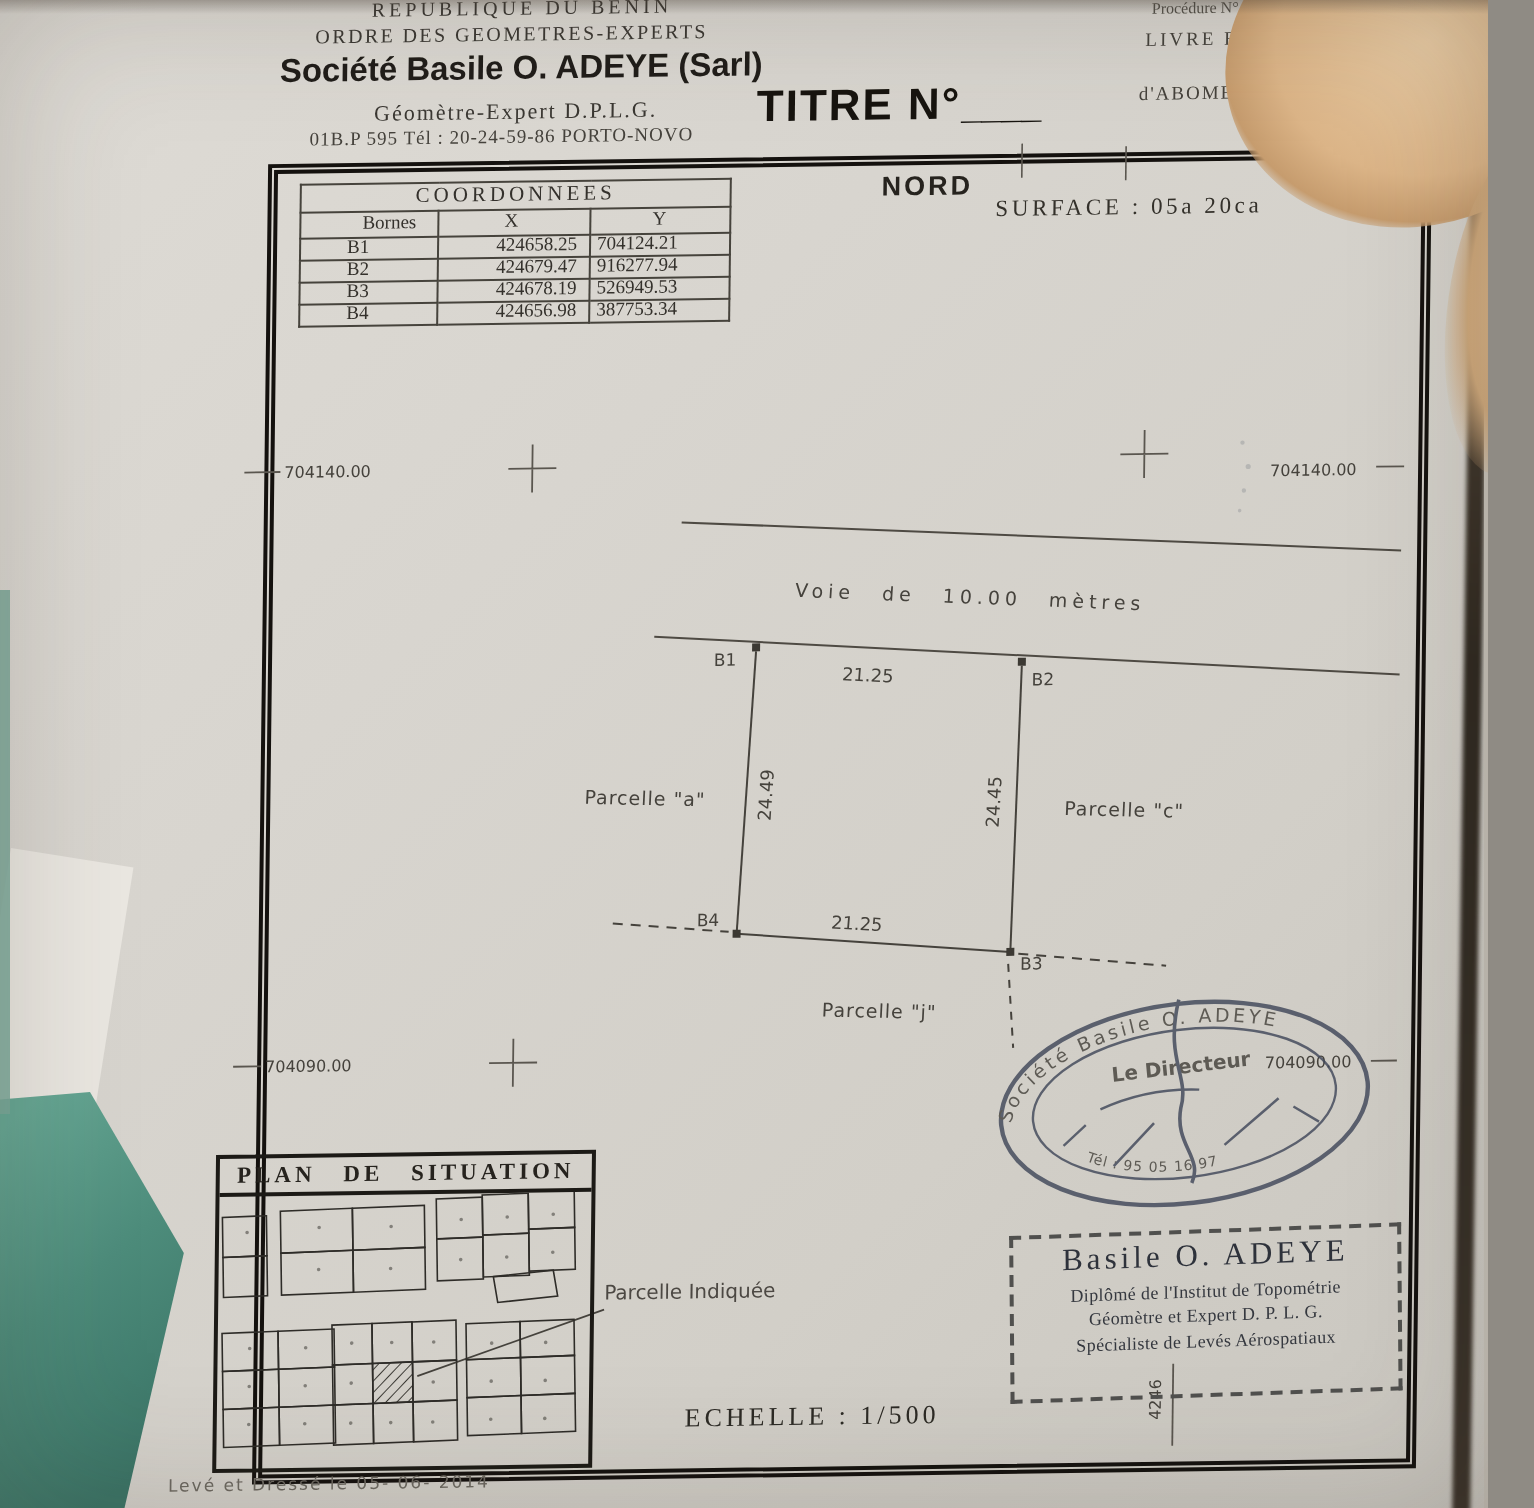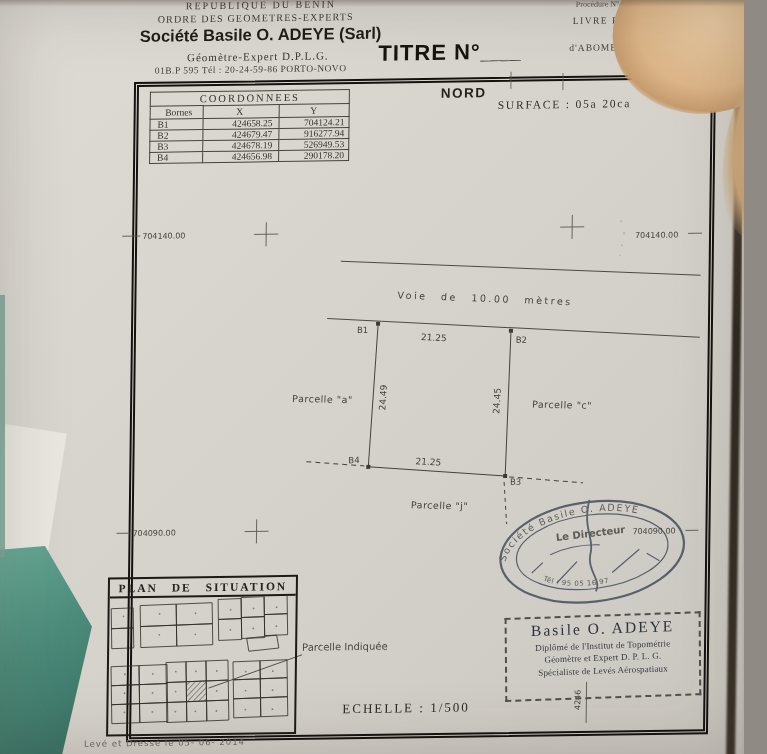--- a/index.html
+++ b/index.html
@@ -32,23 +32,23 @@
   .p-place { left:569px; top:49px; font-size:9.5px; letter-spacing:1px;  color:#45423c; }
 
   
   .frame { left:134px; top:82px; width:572px; height:650px; border:5px double #14110e; }
 
   
   table.coords { left:150px; top:92px; position:absolute; border-collapse:collapse; font-size:9.5px; color:#34312c; }
   table.coords td { border:1px solid #46433c; padding:0 3px; height:10px; line-height:10px; }
   table.coords .cap { text-align:center; letter-spacing:2px; font-size:10.5px; height:13px; }
   table.coords .hd  { text-align:center; font-size:9.5px; height:12px; }
-  table.coords .b   { width:42px; padding-left:7px;margin-top:42px; }
+  table.coords .b   { width:42px; padding-left:23px;margin-top:42px; }
   table.coords .vx  { width:66px; text-align:right; padding-right:6px; }
-  table.coords .vy  { width:62px; text-align:right; padding-right:4px; }
+  table.coords .vy  { width:62px; padding-right:4px; }
 
   .nord    { left:405px; top:90px;  font-family:"Liberation Sans",sans-serif; font-weight:bold; font-size:13.5px; letter-spacing:1.5px; color:#26231e;padding-left:36px; }
   .surface { left:498px; top:104px; font-size:11.5px; letter-spacing:1.8px; color:#33302a; }
 
   svg.overlay { position:absolute; left:0; top:0; }
   svg.overlay text { font-family:"DejaVu Sans",sans-serif; fill:#45423c; }
 
   
   .sitbox { left:114px; top:577px; width:186px; height:155px; border:2px solid #1c1a16; }
   .sit-title { font-weight:bold; font-size:11.5px; letter-spacing:2px; word-spacing:9px; text-align:center; padding:3px 0 2px 0; border-bottom:2px solid #1c1a16; color:#26231e; }
@@ -118,21 +118,21 @@
         <td class="vy">916277.94</td>
       </tr>
       <tr>
         <td class="b">B3</td>
         <td class="vx">424678.19</td>
         <td class="vy">526949.53</td>
       </tr>
       <tr>
         <td class="b">B4</td>
         <td class="vx">424656.98</td>
-        <td class="vy">290178.20</td>
+        <td class="vy">387753.34</td>
       </tr>
     </tbody>
       </table>
 
     <div class="abs nord">NORD</div>
     <div class="abs surface">SURFACE : 05a 20ca</div>
 
     <svg class="overlay" width="767" height="754" viewBox="0 0 767 754">
       <defs>
         <pattern id="hatch" width="4" height="4" patternUnits="userSpaceOnUse" patternTransform="rotate(45)">

